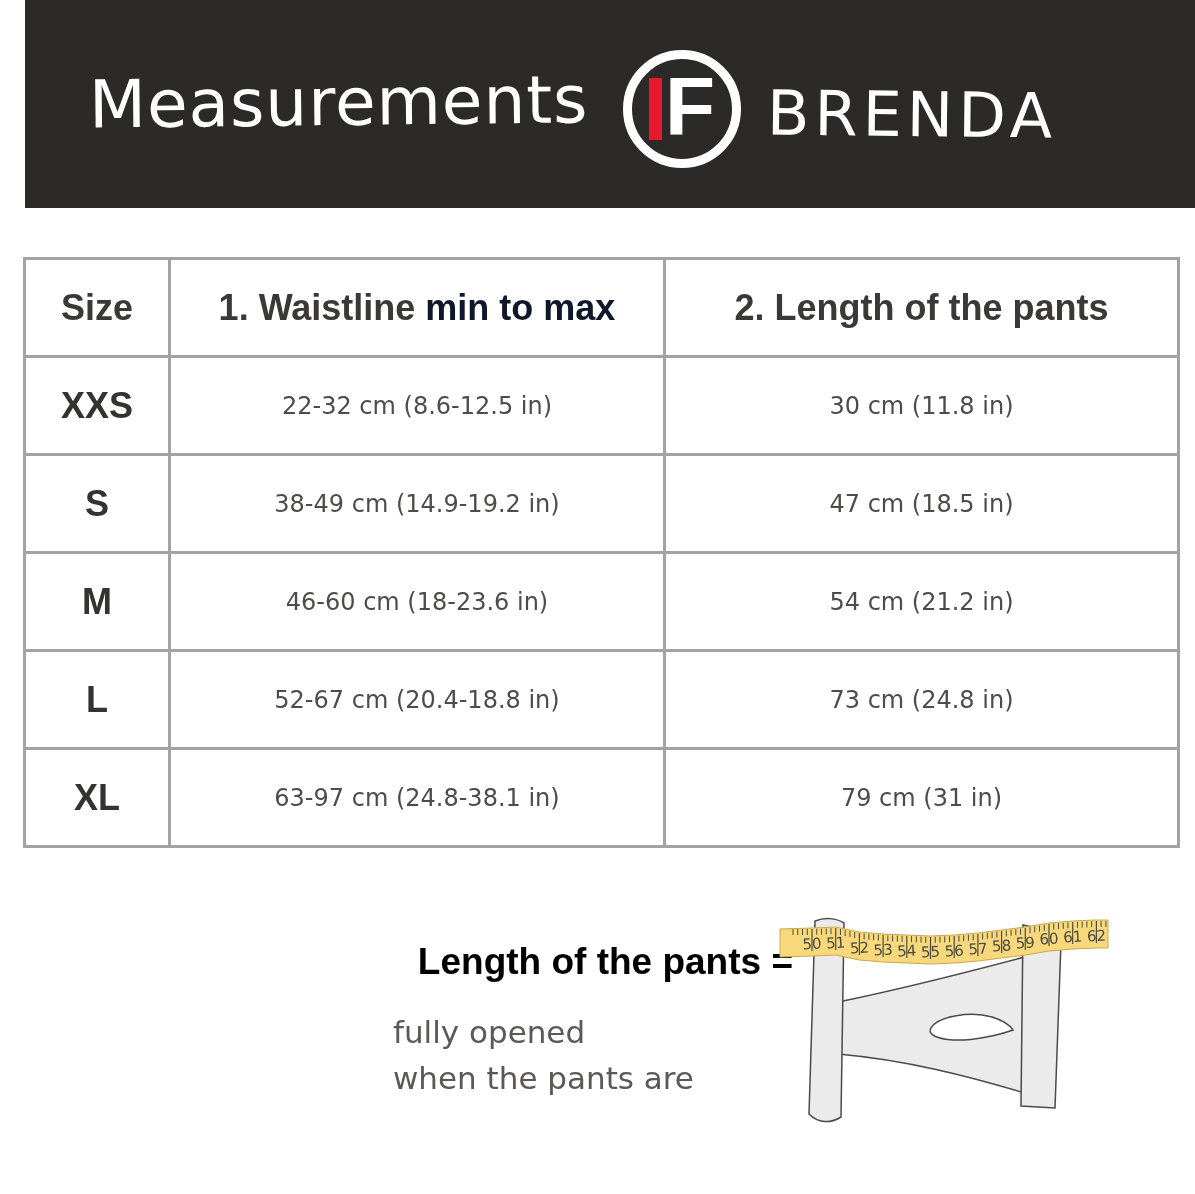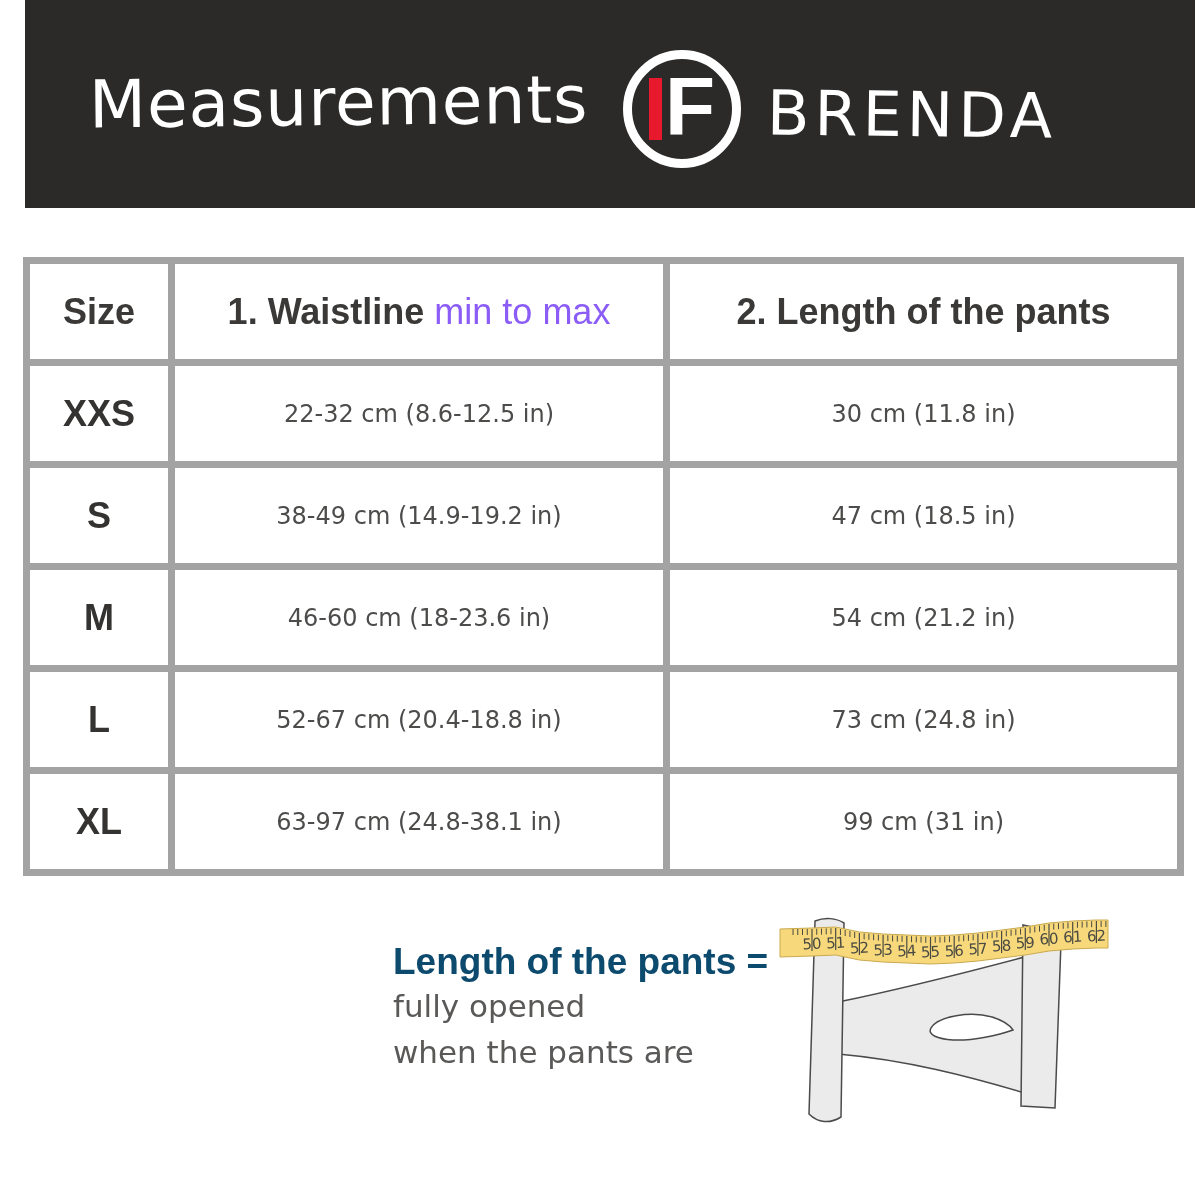--- a/index.html
+++ b/index.html
@@ -32,36 +32,36 @@
     font-family:"DejaVu Sans",sans-serif;
     font-size:62px;color:#ffffff;letter-spacing:5px;white-space:nowrap;
     transform:rotate(0.6deg);
   }
   
   .size-table{
     position:absolute;left:23px;top:257px;width:1154px;
     border-collapse:collapse;table-layout:fixed;
   }
   .size-table th,.size-table td{
-    border:7px solid #a3a3a3;height:87px;text-align:center;vertical-align:middle;padding:4px;
+    border:3px solid #a3a3a3;height:87px;text-align:center;vertical-align:middle;padding:4px;
     background:#ffffff;
   }
   .size-table th{
     font-size:36px;font-weight:bold;color:#3a3938;
   }
-  .th-reg{font-weight:normal;color:#8b5cf6;}
+  .th-reg{font-weight:bold;color:#0f172a;}
   .size-cell{font-weight:bold;font-size:36px;color:#343332;}
   .val-cell{
     font-family:"DejaVu Sans",sans-serif;
     font-size:24px;font-weight:normal;color:#4d4c4b;letter-spacing:0px;
   }
   
   .note-block{position:absolute;left:393px;top:941px;width:400px;}
   .note-title{
-    font-size:37px;font-weight:bold;color:#0c4a6e;margin:0 0 0 0;white-space:nowrap;
+    font-size:37px;font-weight:bold;color:#000000;margin:0 0 26px 0;white-space:nowrap;text-align:right;
   }
   .note-line{
     font-family:"DejaVu Sans",sans-serif;
     font-size:31px;color:#5a5958;line-height:46px;white-space:nowrap;
   }
   
   .pants-illustration{position:absolute;left:778px;top:898px;width:420px;height:250px;}
   .tape-num{
     font-family:"DejaVu Sans",sans-serif;font-size:15px;fill:#4a4a42;
   }
@@ -113,21 +113,21 @@
         <td class="val-cell">54 cm (21.2 in)</td>
       </tr>
       <tr>
         <td class="size-cell">L</td>
         <td class="val-cell">52-67 cm (20.4-18.8 in)</td>
         <td class="val-cell">73 cm (24.8 in)</td>
       </tr>
       <tr>
         <td class="size-cell">XL</td>
         <td class="val-cell">63-97 cm (24.8-38.1 in)</td>
-        <td class="val-cell">99 cm (31 in)</td>
+        <td class="val-cell">79 cm (31 in)</td>
       </tr>
     </tbody>
   </table>
 
   <div class="note-block">
     <div class="note-title">Length of the pants =</div>
     <div class="note-line">fully opened</div>
     <div class="note-line">when the pants are</div>
   </div>
 

